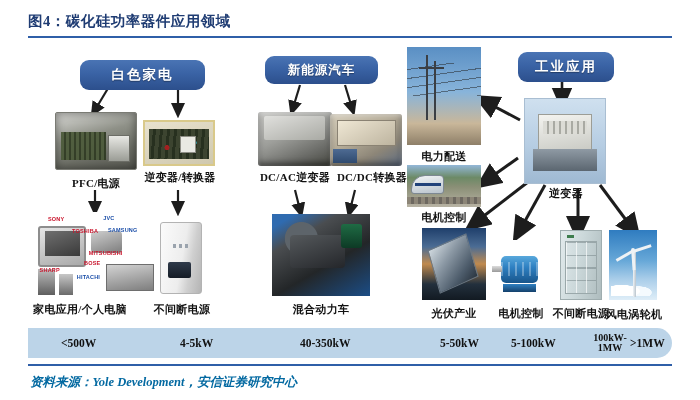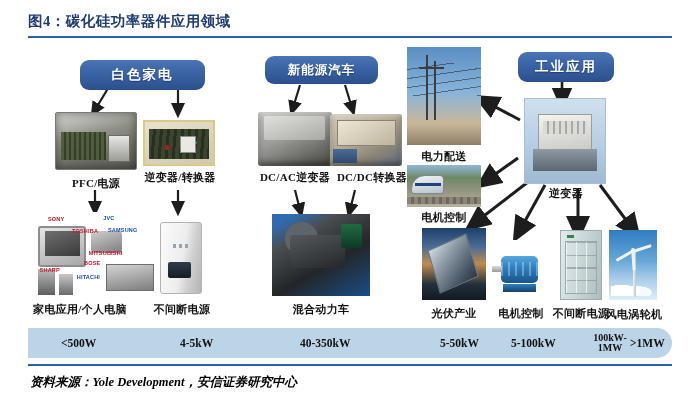--- a/index.html
+++ b/index.html
@@ -24,21 +24,21 @@
   }
   
   #footer-rule {
     position: absolute; left: 28px; top: 364px;
     width: 644px; height: 2px; background: #2f5fa8;
   }
   #source-note {
     position: absolute; left: 30px; top: 374px;
     font-family: "Liberation Serif", serif;
     font-size: 12.5px; font-style: italic; font-weight: bold;
-    color: #000000; white-space: nowrap;
+    color: #0369a1; white-space: nowrap;
   }
   
   #diagram {
     position: absolute; left: 0; top: 40px;
     width: 700px; height: 320px;
   }
   #arrow-layer {
     position: absolute; left: 0; top: 0;
     width: 700px; height: 320px;
     pointer-events: none;

